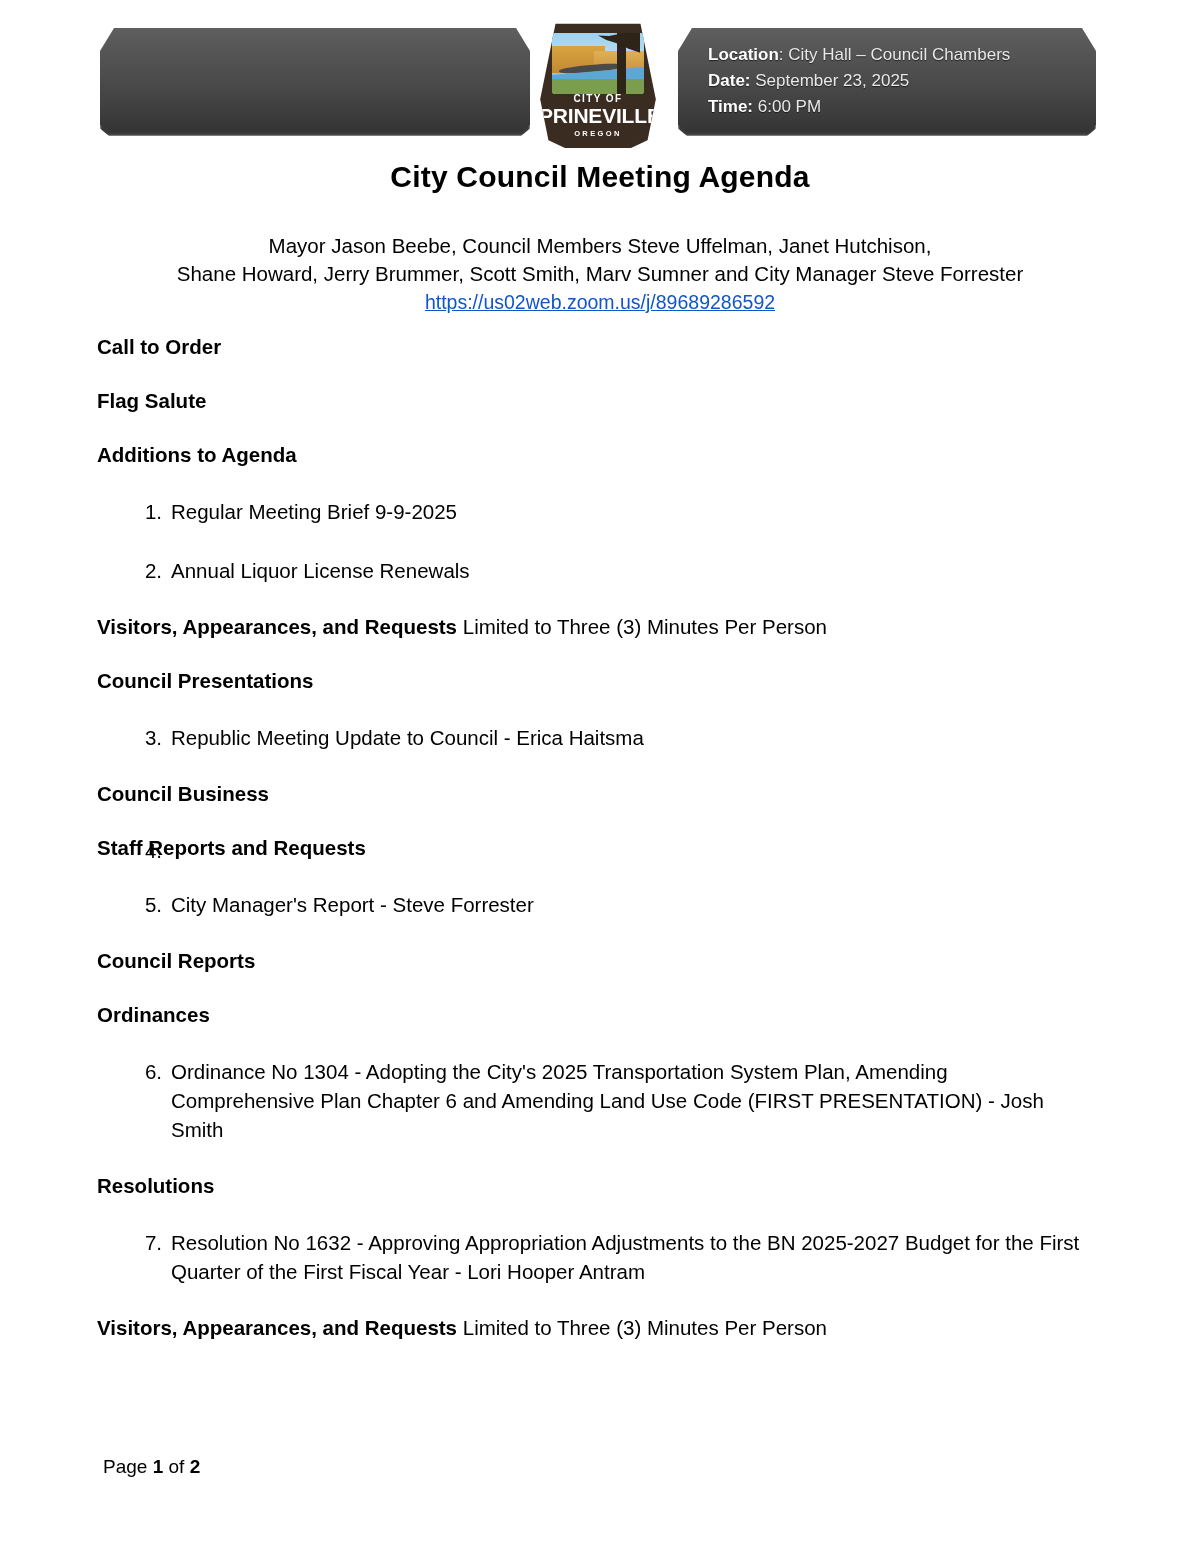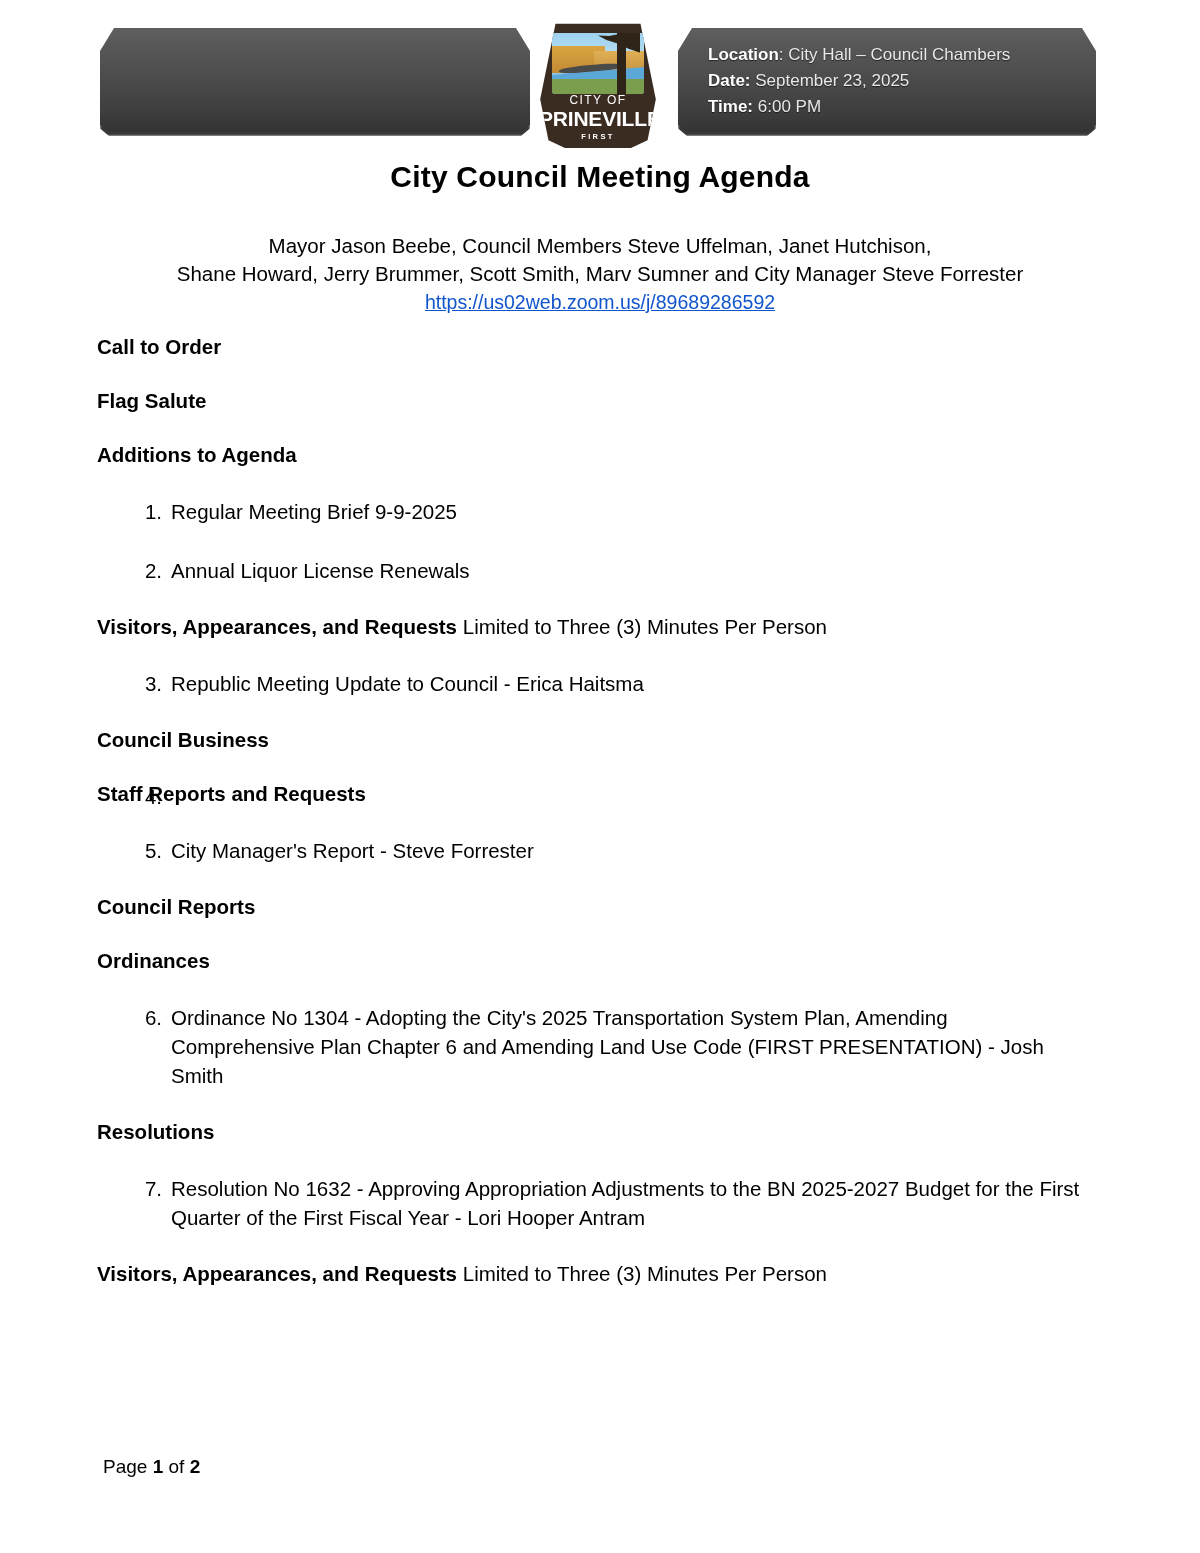--- a/index.html
+++ b/index.html
@@ -99,21 +99,21 @@
   .sc-cliff2{ position:absolute; left:46%; top:30%; width:54%; height:34%; background:linear-gradient(180deg,#e0b055 0%, #c89340 100%); }
   .sc-river { position:absolute; left:0; top:62%; width:100%; height:20%; background:#5ba7d8; transform:skewY(-5deg); }
   .sc-bank  { position:absolute; left:0; top:76%; width:100%; height:26%; background:#7a9e4e; }
   .sc-road  { position:absolute; left:8%; top:52%; width:70%; height:12%; background:#4a4a48; border-radius:40%; transform:rotate(-5deg); }
   .sc-tree-trunk { position:absolute; right:20%; top:0; width:9%; height:100%; background:#2e2417; }
   .sc-tree-top   { position:absolute; right:4%; top:-4%; width:46%; height:52%; background:#2e2417;
                    -webkit-clip-path: polygon(100% 0,100% 70%,72% 58%,48% 42%,20% 30%,0 16%,26% 18%,56% 10%);
                    clip-path: polygon(100% 0,100% 70%,72% 58%,48% 42%,20% 30%,0 16%,26% 18%,56% 10%); }
 
   .shield-text { position: absolute; left: 0; top: 57%; width: 100%; text-align: center; color: #ffffff; }
-  .st-city { font-size: 12px; font-weight: normal; letter-spacing: 1.4px; }
+  .st-city { font-size: 10px; font-weight: bold; letter-spacing: 1.4px; }
   .st-name { font-size: 21px; font-weight: bold; letter-spacing: -0.2px; line-height: 24px; font-family: "Liberation Sans", sans-serif; }
   .st-state{ font-size: 7.5px; font-weight: bold; letter-spacing: 2.4px; margin-top: 1px; }
 
   
   .doc-title {
     position: absolute;
     left: 0; top: 160px; width: 1200px;
     text-align: center;
     font-size: 30px;
     font-weight: bold;
@@ -203,21 +203,21 @@
         <div class="sc-cliff2"></div>
         <div class="sc-road"></div>
         <div class="sc-river"></div>
         <div class="sc-bank"></div>
         <div class="sc-tree-trunk"></div>
         <div class="sc-tree-top"></div>
       </div>
       <div class="shield-text">
         <div class="st-city">CITY OF</div>
         <div class="st-name">PRINEVILLE</div>
-        <div class="st-state">FIRST</div>
+        <div class="st-state">OREGON</div>
       </div>
     </div>
   </div>
 </div>
 
 <div class="doc-title">City Council Meeting Agenda</div>
 
 <div class="subtitle">
   <div>Mayor Jason Beebe, Council Members Steve Uffelman, Janet Hutchison,</div>
   <div>Shane Howard, Jerry Brummer, Scott Smith, Marv Sumner and City Manager Steve Forrester</div>
@@ -240,20 +240,21 @@
 
   <div class="agenda-item">
     <span class="num">2.</span>
     <span>Annual Liquor License Renewals</span>
   </div>
 
   <div class="agenda-heading">
     <span>Visitors, Appearances, and Requests</span><span class="sub"> Limited to Three (3) Minutes Per Person</span>
   </div>
 
+  <div class="agenda-heading">Council Presentations</div>
 
   <div class="agenda-item">
     <span class="num">3.</span>
     <span>Republic Meeting Update to Council - Erica Haitsma</span>
   </div>
 
   <div class="agenda-heading">Council Business</div>
 
   <div class="agenda-item">
     <span class="num">4.</span>

